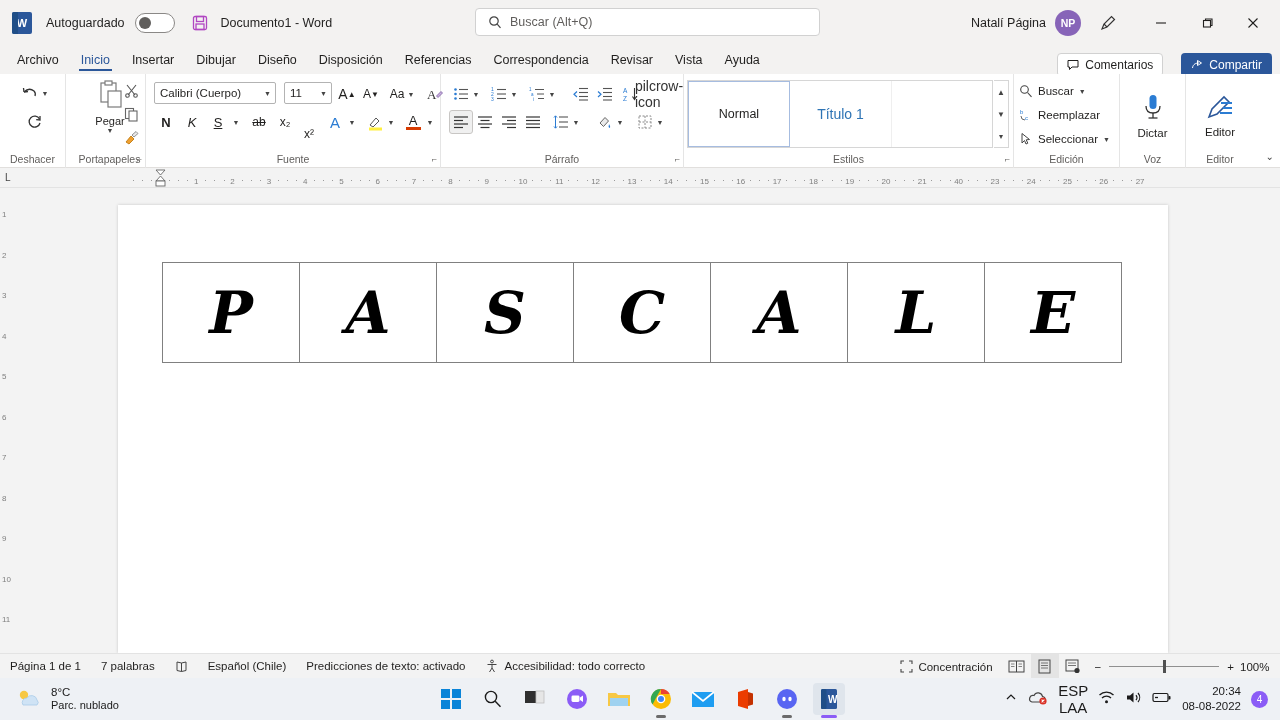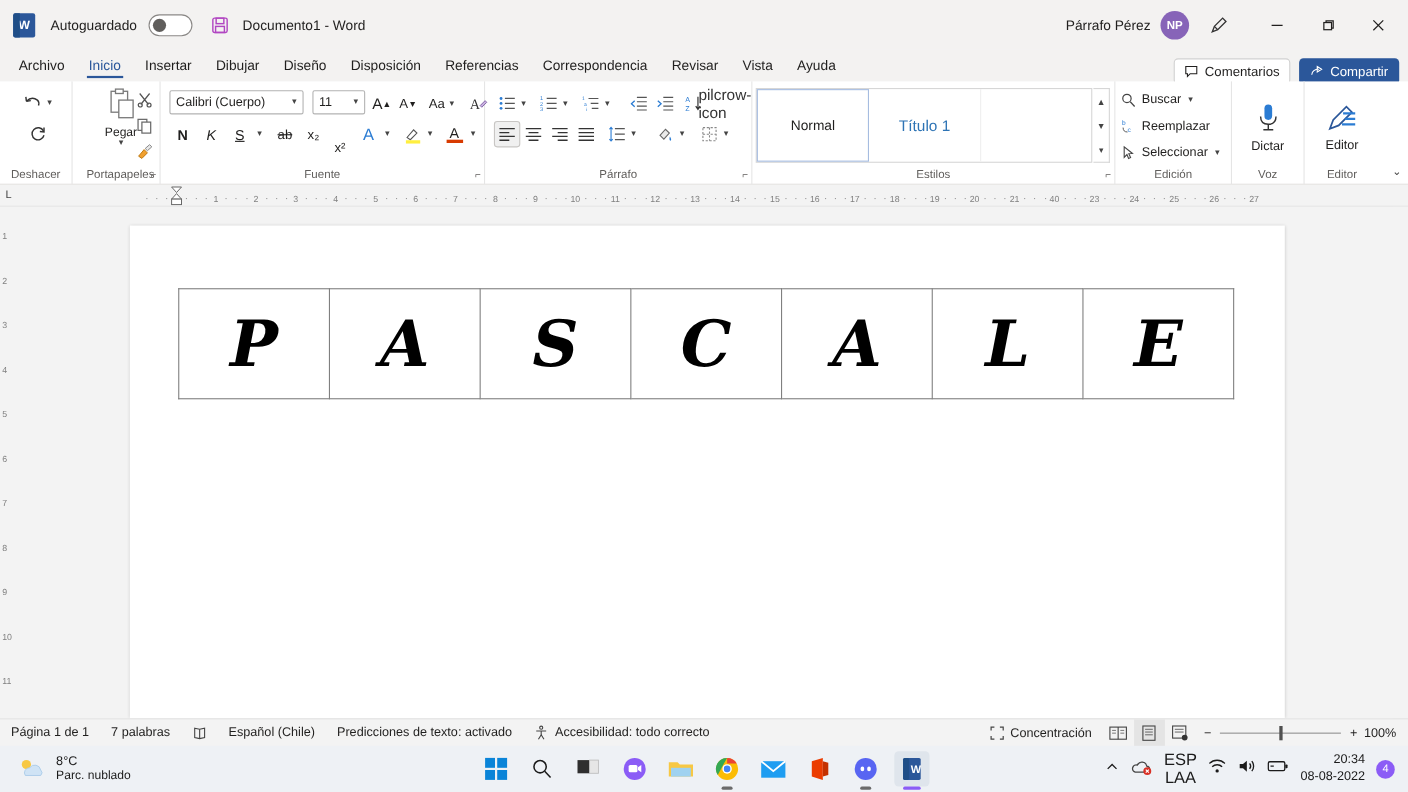--- a/index.html
+++ b/index.html
@@ -79,21 +79,21 @@
     display: flex; align-items: center; position: relative;
   }
   .tab:first-child { margin-left: 6px; }
   .tab.active { font-weight: normal; color: #2b579a; }
   .tab.active::after {
     content: ""; position: absolute; left: 9px; right: 9px; bottom: 3px;
     height: 2px; background: #2b579a;
   }
   .tabs-right {
     position: absolute; right: 8px; top: 8px;
-    display: flex; align-items: center; gap: 8px;
+    display: flex; align-items: center; gap: 18px;
   }
   .btn-comments {
     height: 24px; border: 1px solid #d1d1d1; background: #fff; border-radius: 4px;
     display: flex; align-items: center; gap: 6px; padding: 0 9px;
     font-size: 12px; color: #201f1e;
   }
   .btn-share {
     height: 24px; background: #2b579a; border-radius: 4px;
     display: flex; align-items: center; gap: 6px; padding: 0 10px;
     font-size: 12px; color: #fff;
@@ -353,23 +353,32 @@
     </div>
   <div class="save-icon">
     <svg width="18" height="18" viewBox="0 0 18 18">
         <rect x="2.5" y="2.5" width="13" height="13" rx="1.5" fill="none" stroke="#b146c2" stroke-width="1.3"></rect>
         <rect x="5.5" y="2.5" width="7" height="5" fill="none" stroke="#b146c2" stroke-width="1.3"></rect>
         <rect x="5" y="10" width="8" height="5.5" fill="none" stroke="#b146c2" stroke-width="1.3"></rect>
       </svg>
   </div>
   <div class="doc-title">Documento1  -  Word</div>
 
+  <div class="searchbox">
+    <span class="sicon">
+      <svg width="14" height="14" viewBox="0 0 14 14">
+          <circle cx="6" cy="6" r="4.2" fill="none" stroke="#444" stroke-width="1.2"></circle>
+          <line x1="9.2" y1="9.2" x2="12.5" y2="12.8" stroke="#444" stroke-width="1.2"></line>
+        </svg>
+    </span>
+    <span class="stext">Buscar (Alt+Q)</span>
+  </div>
 
   <div class="tb-right">
-    <span class="user-name">Párrafo Pérez</span>
+    <span class="user-name">Natalí Página</span>
     <span class="avatar">NP</span>
     <span class="pen-icon">
       <svg width="19" height="19" viewBox="0 0 19 19">
           <path d="M3 16 L5 11 L12.5 3.5 L15.5 6.5 L8 14 Z" fill="none" stroke="#333" stroke-width="1.2"></path>
           <path d="M5 11 L8 14" stroke="#333" stroke-width="1.1"></path>
         </svg>
     </span>
     <span class="wbtn">
       <svg width="12" height="12" viewBox="0 0 12 12">
           <line x1="1" y1="6" x2="11" y2="6" stroke="#201f1e" stroke-width="1.1"></line>

